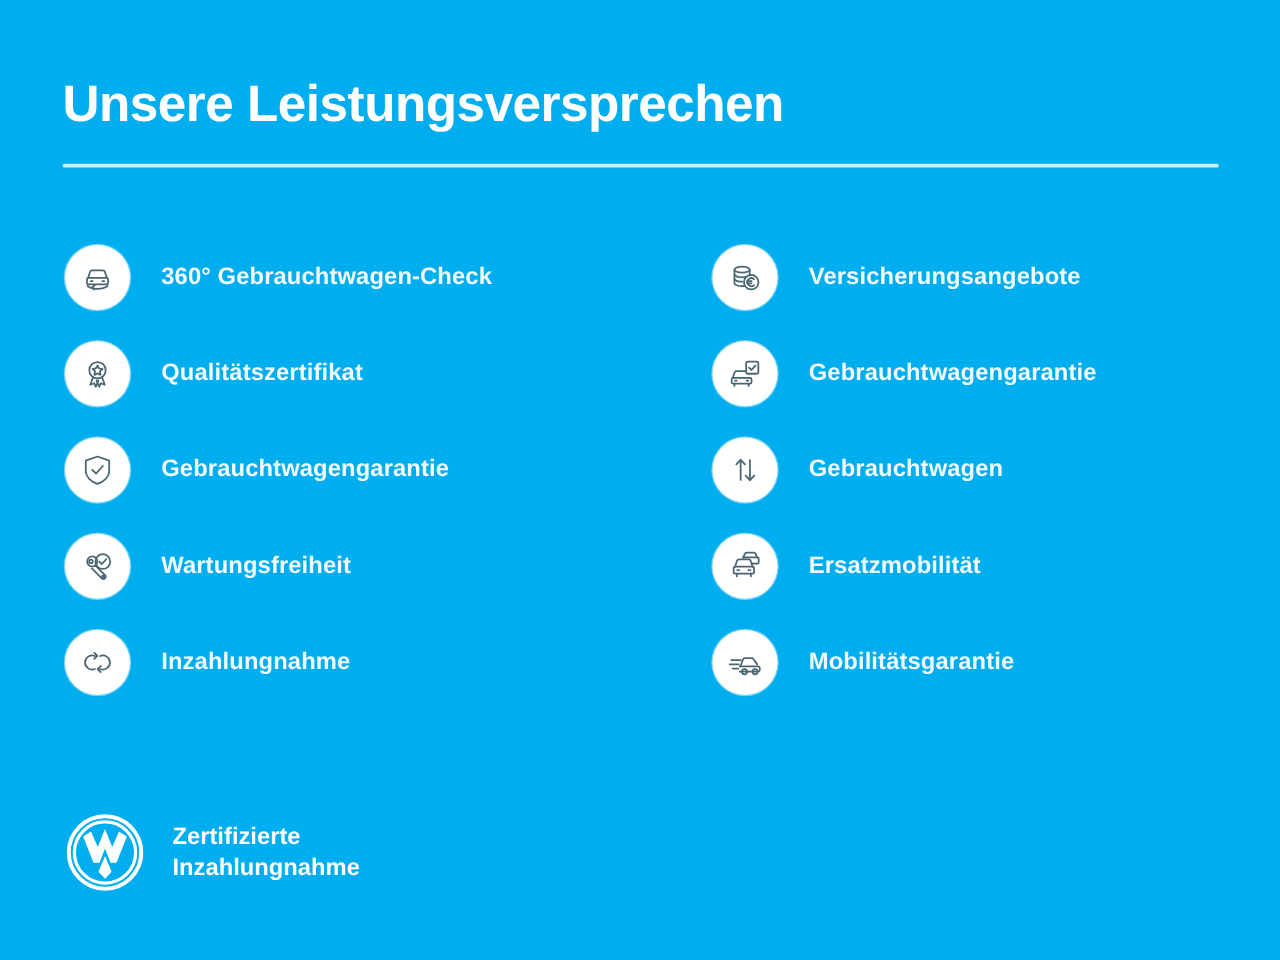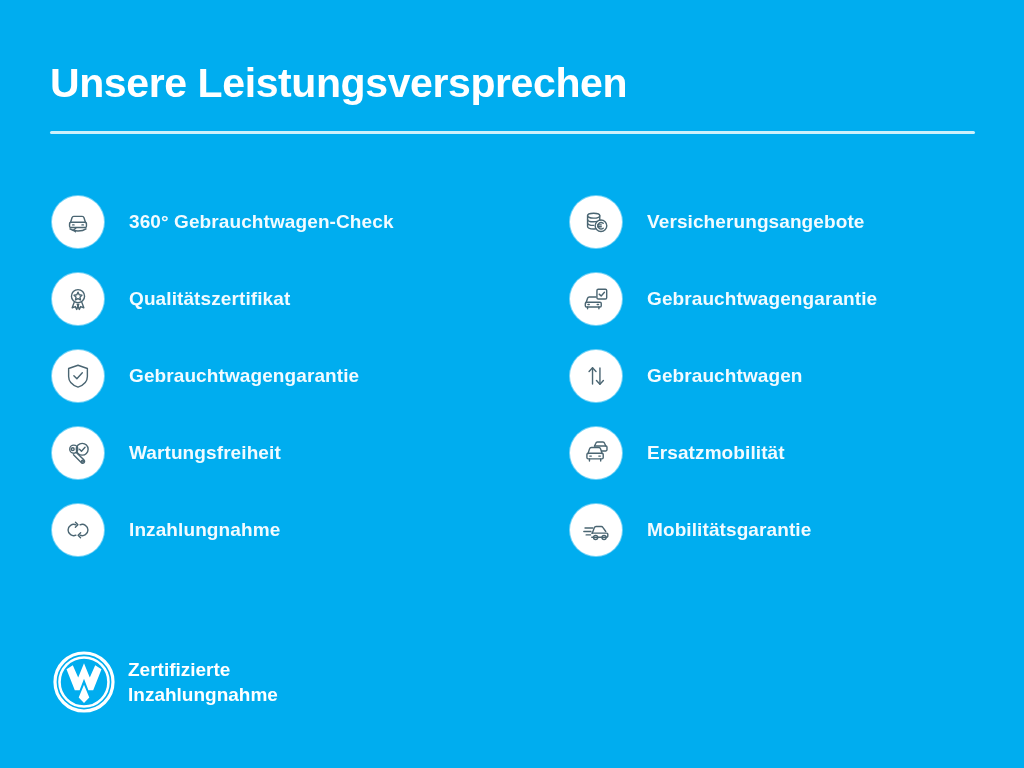--- a/index.html
+++ b/index.html
@@ -108,21 +108,21 @@
     display: flex;
     align-items: center;
   }
   .brand-logo {
     width: 64px;
     height: 64px;
     min-width: 64px;
   }
   .brand-logo svg { display: block; width: 64px; height: 64px; }
   .brand-text {
-    margin-left: 12px;
+    margin-left: 22px;
     font-size: 19px;
     font-weight: 700;
     color: #ffffff;
     line-height: 1.33;
   }
   .brand-text span { display: block; white-space: nowrap; }
 </style>
 </head>
 <body>
 

